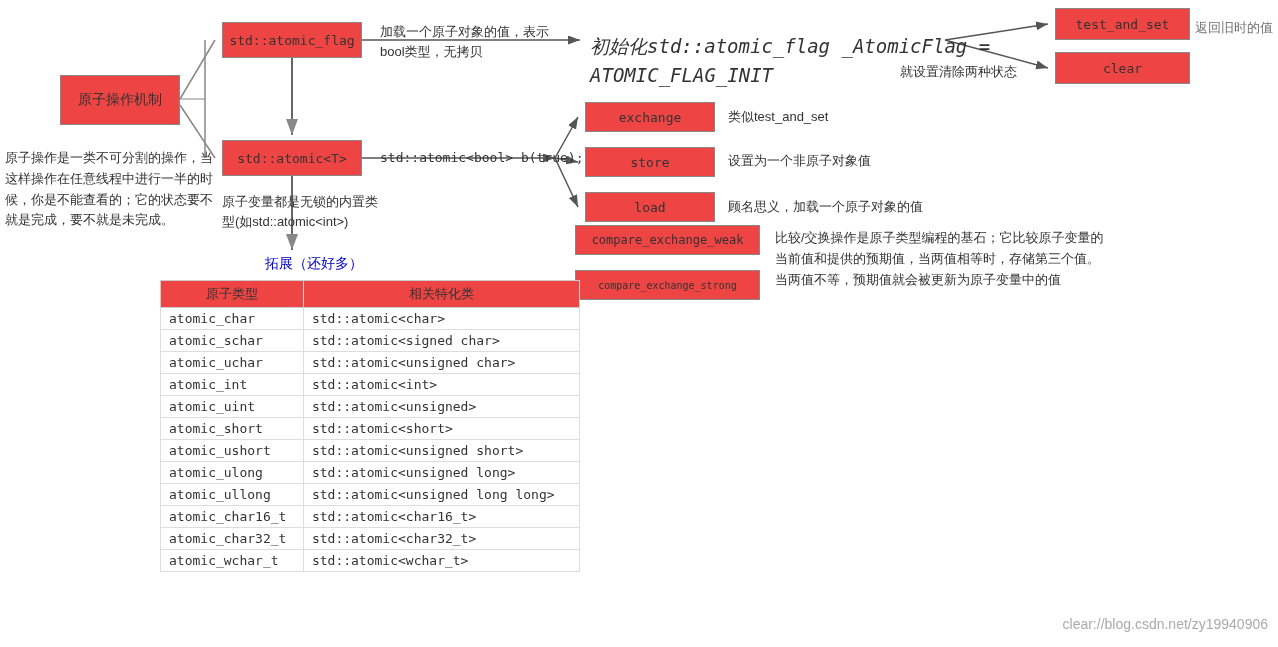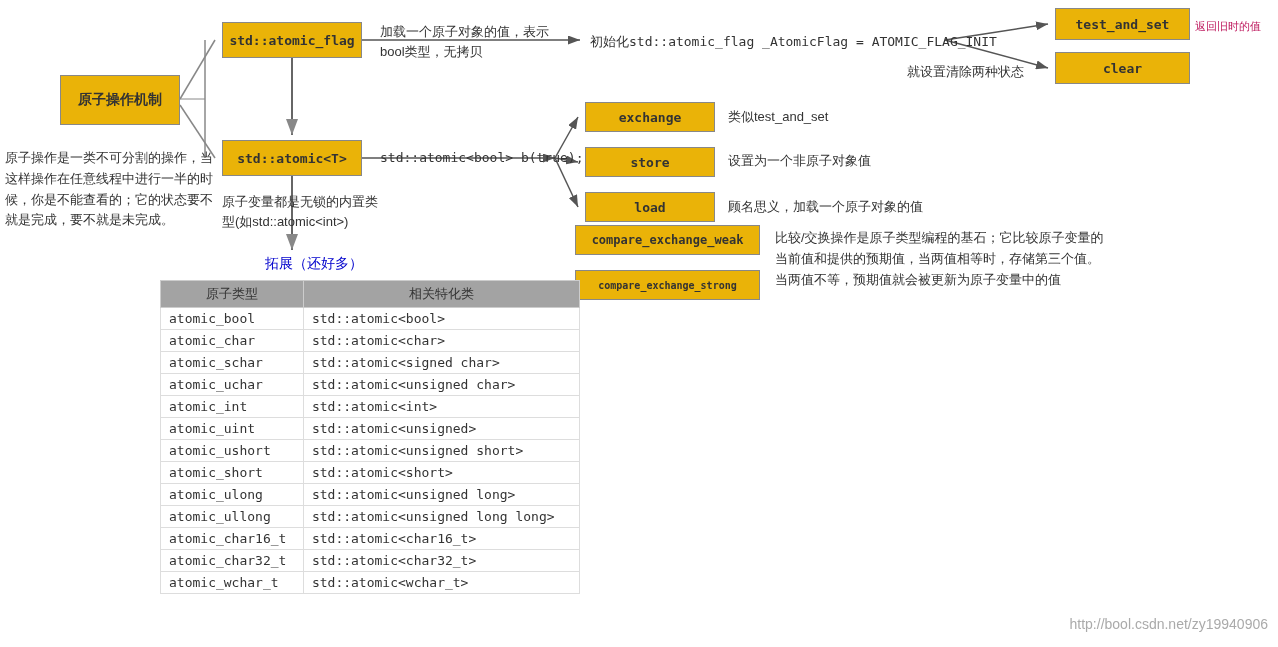--- a/index.html
+++ b/index.html
@@ -18,25 +18,24 @@
       position: relative;
       width: 1278px;
       min-height: 647px;
       background: #fff;
     }
 
     
     .box {
       position: absolute;
       border: 1px solid #888;
-      background: #eab308;
+      background: #ef4444;
       text-align: center;
       padding: 6px 10px;
       font-size: 13px;
-      font-weight: bold;
     }
 
     .box-atomic-mechanism {
       left: 60px; top: 75px;
       width: 120px; height: 50px;
       display: flex; align-items: center; justify-content: center;
     }
 
     .box-atomic-flag {
       left: 222px; top: 22px;
@@ -119,29 +118,28 @@
       width: 460px;
       line-height: 1.5;
       font-size: 13px;
     }
 
     .label-set-clear {
       left: 900px; top: 62px;
       width: 150px;
       line-height: 1.5;
       font-size: 13px;
-      margin-left: 7px;
     }
 
     .label-return {
       left: 1195px; top: 18px;
       width: 80px;
       line-height: 1.5;
-      font-size: 11px;
-      color: #be185d;
+      font-size: 13px;
+      color: #737373;
     }
 
     .label-atomic-var {
       left: 222px; top: 192px;
       width: 160px;
       line-height: 1.5;
       font-size: 13px;
     }
 
     .label-expand {
@@ -189,21 +187,21 @@
       width: 420px;
     }
 
     table {
       width: 100%;
       border-collapse: collapse;
       font-size: 13px;
     }
 
     table th {
-      background: #a3a3a3;
+      background: #ef4444;
       border: 1px solid #ccc;
       padding: 4px 8px;
       text-align: center;
       font-weight: normal;
     }
 
     table td {
       border: 1px solid #ddd;
       padding: 3px 8px;
       font-family: monospace;
@@ -283,21 +281,21 @@
 
   <div class="box box-atomic-t">
     <span style="font-family:monospace;">std::atomic&lt;T&gt;</span>
   </div>
 
   <div class="label label-atomic-flag-desc">
     <span>加载一个原子对象的值，表示bool类型，无拷贝</span>
   </div>
 
   <div class="label label-init">
-    <span style="font-family:monospace; font-size:13px;">初始化std::atomic_flag _AtomicFlag = ATOMIC_FLAG_INIT</span>
+    <span style="font-family:monospace; font-size:19px;font-style:italic;">初始化std::atomic_flag _AtomicFlag = ATOMIC_FLAG_INIT</span>
   </div>
 
   <div class="label label-set-clear">
     <span>就设置清除两种状态</span>
   </div>
 
   <div class="label label-return">
     <span>返回旧时的值</span>
   </div>
 
@@ -364,52 +362,48 @@
   <div class="table-container">
     <table>
       <thead>
         <tr>
           <th>原子类型</th>
           <th>相关特化类</th>
         </tr>
       </thead>
       <tbody id="table-body">
           <tr>
-            <td>atomic_bool</td>
-            <td>std::atomic&lt;bool&gt;</td>
-          </tr>
-          <tr>
             <td>atomic_char</td>
             <td>std::atomic&lt;char&gt;</td>
           </tr>
           <tr>
             <td>atomic_schar</td>
             <td>std::atomic&lt;signed char&gt;</td>
           </tr>
           <tr>
             <td>atomic_uchar</td>
             <td>std::atomic&lt;unsigned char&gt;</td>
           </tr>
           <tr>
             <td>atomic_int</td>
             <td>std::atomic&lt;int&gt;</td>
           </tr>
           <tr>
             <td>atomic_uint</td>
             <td>std::atomic&lt;unsigned&gt;</td>
           </tr>
           <tr>
+            <td>atomic_short</td>
+            <td>std::atomic&lt;short&gt;</td>
+          </tr>
+          <tr>
             <td>atomic_ushort</td>
             <td>std::atomic&lt;unsigned short&gt;</td>
           </tr>
           <tr>
-            <td>atomic_short</td>
-            <td>std::atomic&lt;short&gt;</td>
-          </tr>
-          <tr>
             <td>atomic_ulong</td>
             <td>std::atomic&lt;unsigned long&gt;</td>
           </tr>
           <tr>
             <td>atomic_ullong</td>
             <td>std::atomic&lt;unsigned long long&gt;</td>
           </tr>
           <tr>
             <td>atomic_char16_t</td>
             <td>std::atomic&lt;char16_t&gt;</td>
@@ -420,16 +414,16 @@
           </tr>
           <tr>
             <td>atomic_wchar_t</td>
             <td>std::atomic&lt;wchar_t&gt;</td>
           </tr>
         </tbody>
     </table>
   </div>
 
   <div class="watermark">
-    <span>http://bool.csdn.net/zy19940906</span>
+    <span>clear://blog.csdn.net/zy19940906</span>
   </div>
 
 </div>
 
 </body></html>

